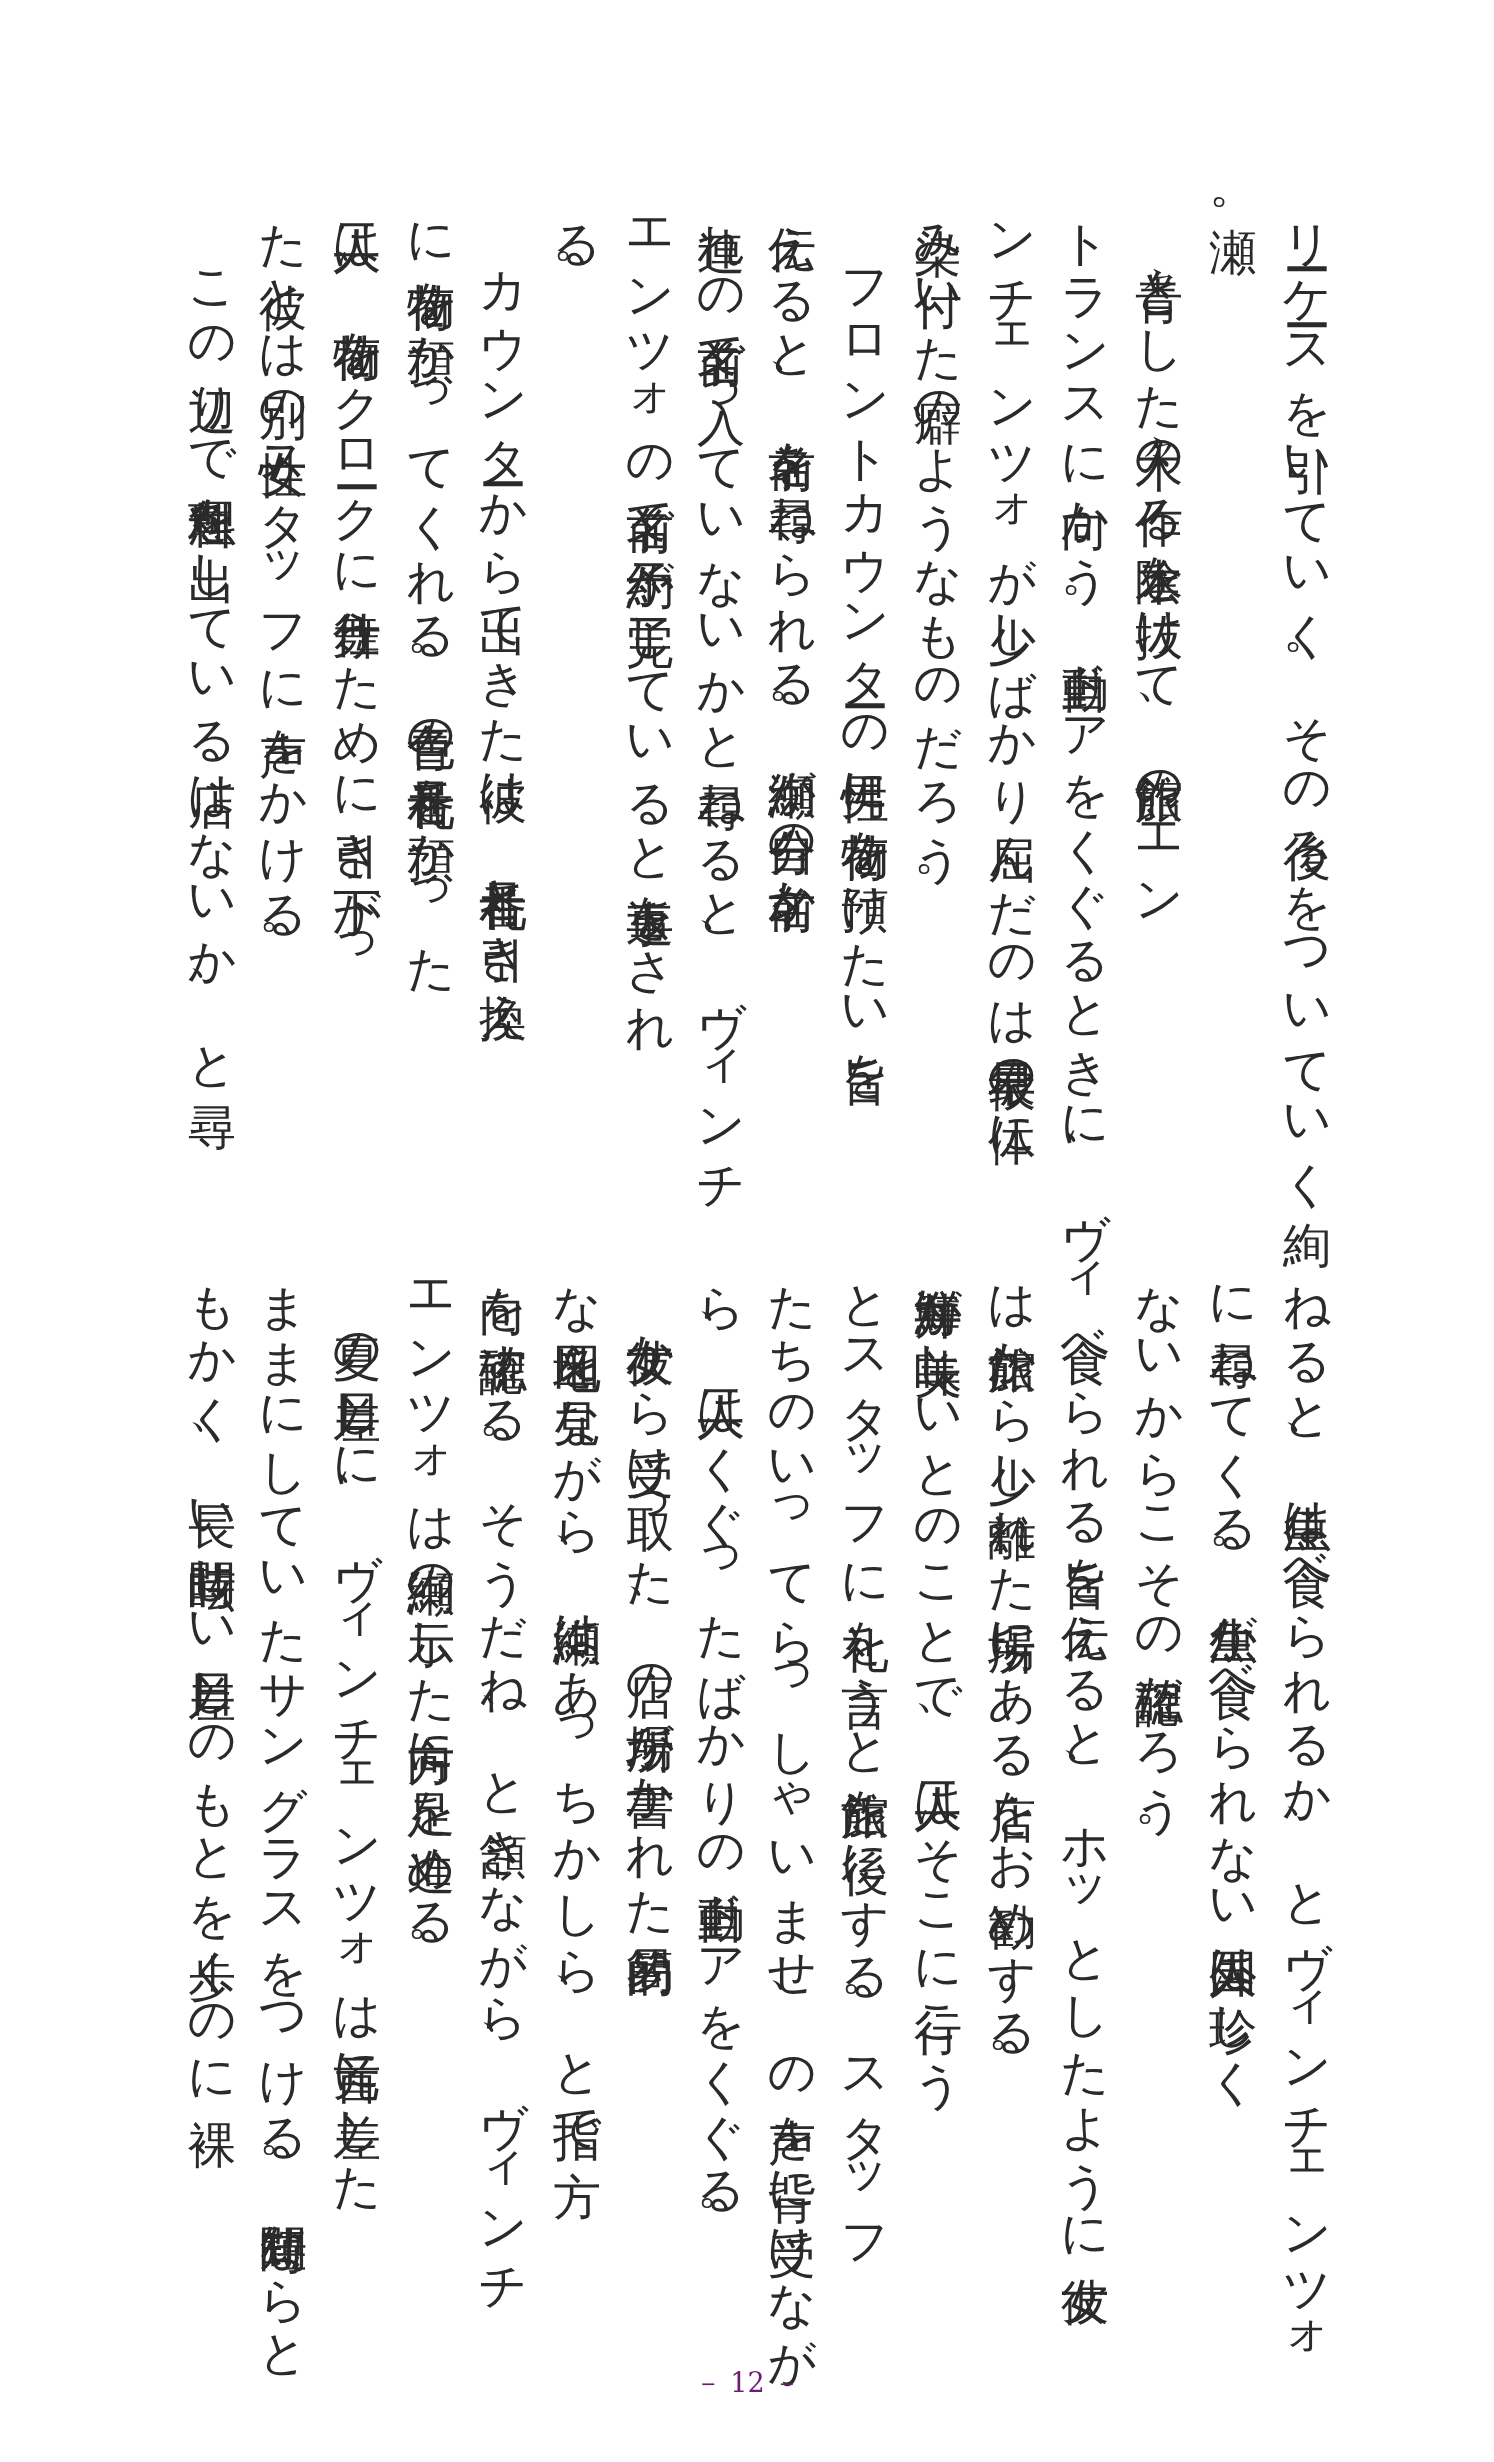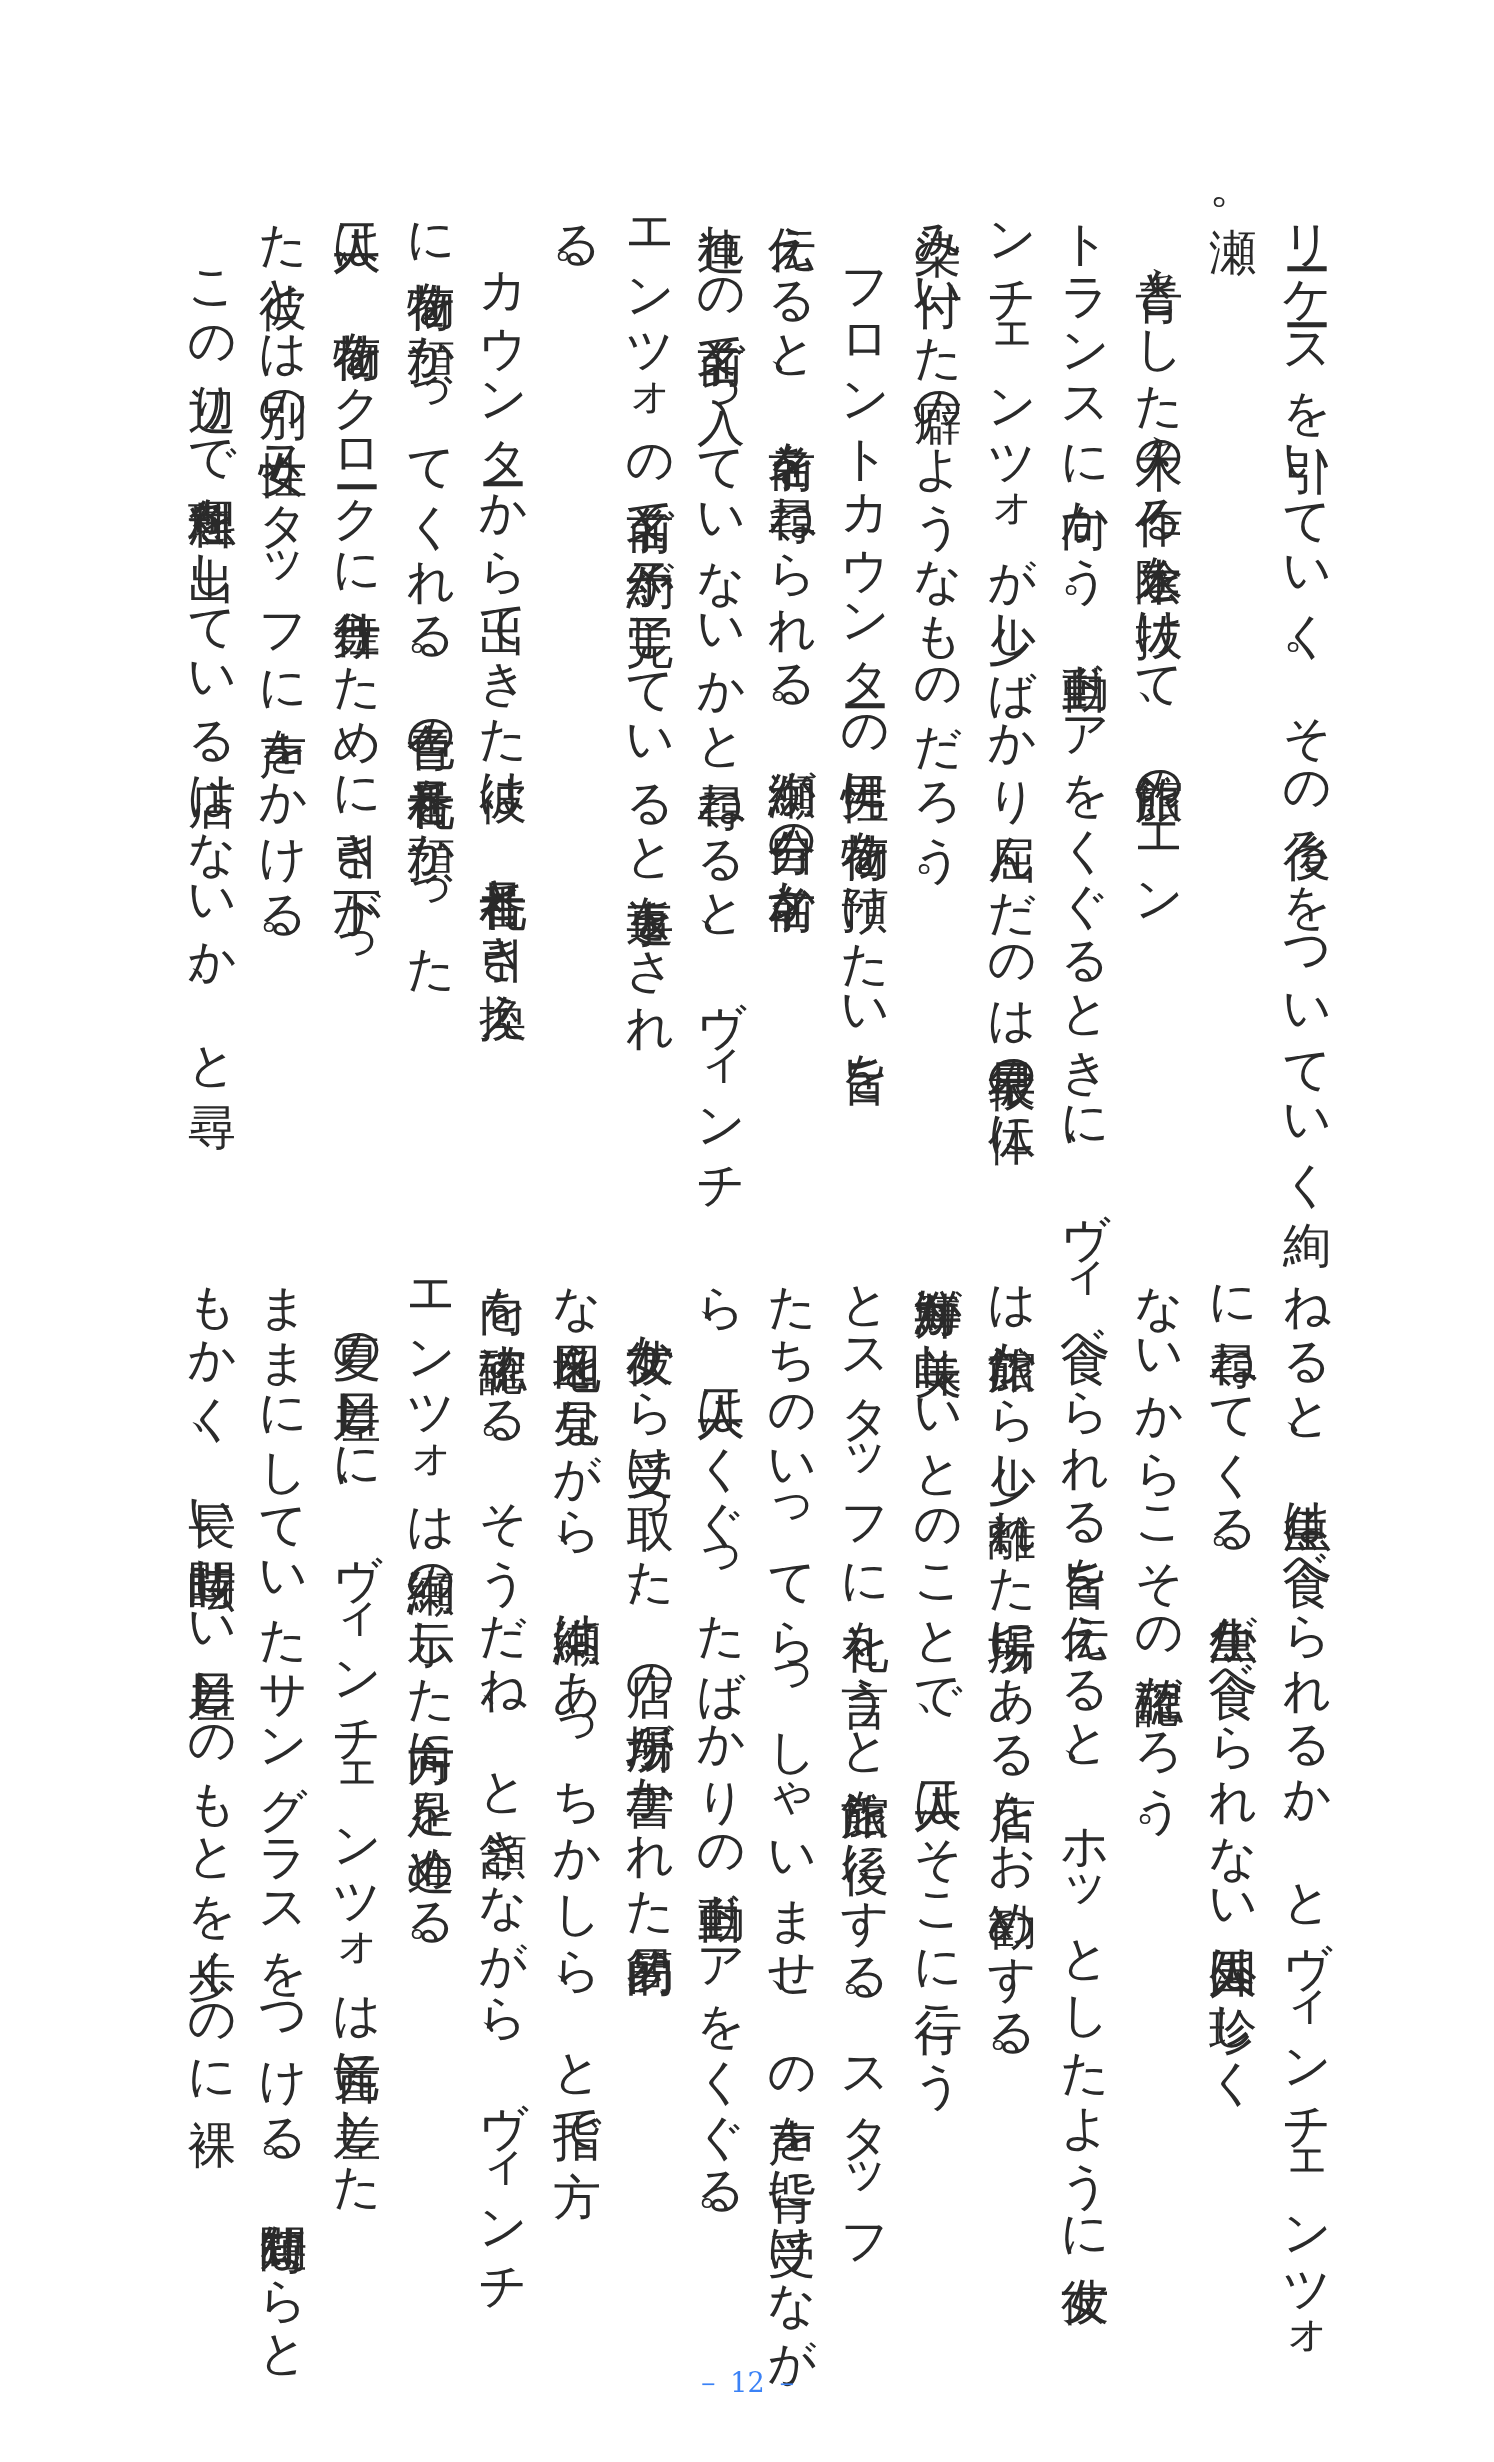--- a/index.html
+++ b/index.html
@@ -18,21 +18,21 @@
     color: #2a2a2a;
     white-space: nowrap;
   }
   .folio {
     position: absolute;
     left: 0; width: 1495px;
     top: 2365px;
     text-align: center;
     font-family: "DejaVu Serif", "Liberation Serif", serif;
     font-size: 27px;
-    color: #3b82f6;
+    color: #701a75;
   }
 </style>
 </head>
 <body>
 
 <div class="page">
 
   <div class="block" style="left:0;top:0;width:1495px;height:1204px;">
     <div class="col" style="left:1276px;top:190px;">リーケースを引いていく。その後ろをついていく絢</div>
     <div class="col" style="left:1202px;top:190px;">瀬。</div>

